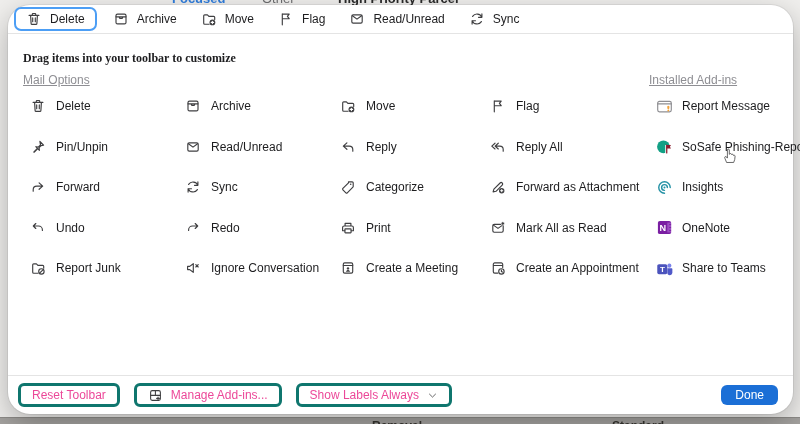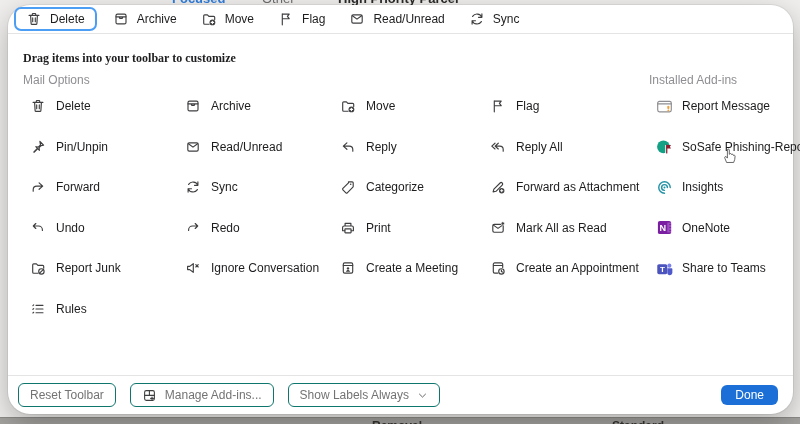--- a/index.html
+++ b/index.html
@@ -23,35 +23,35 @@
   
   .toolbar{position:absolute;left:0;top:0;right:0;height:29px;display:flex;align-items:center;
     padding:0 6px;border-bottom:1px solid #e4e4e4;box-sizing:border-box;}
   .tb-item{display:flex;align-items:center;gap:8px;padding:4px 12px;font-size:12px;white-space:nowrap;border-radius:7px;}
   .tb-item.selected{border:2px solid #4c9ef5;padding:2px 10px;margin-right:4px;}
   .icon{display:inline-flex;align-items:center;justify-content:center;flex:0 0 auto;}
   .icon svg{display:block;}
   .icon svg .st{fill:none;stroke:#3f3f41;stroke-width:1.15;stroke-linecap:round;stroke-linejoin:round;}
   
   .hint{position:absolute;left:15px;top:46px;font-size:12px;font-weight:700;font-family:Liberation Serif, serif;}
-  .sec-header{position:absolute;top:68px;font-size:12px;color:#8e8e93;}
+  .sec-header{position:absolute;top:68px;font-size:12px;color:#8e8e93;text-decoration:underline;}
   #mail-header{left:15px;}
   #addins-header{left:641px;}
   
   .grid{position:absolute;left:22px;top:81px;display:grid;
     grid-template-columns:155px 155px 150px 178px;grid-auto-rows:40.5px;align-items:center;}
   .opt{display:flex;align-items:center;gap:10px;font-size:12px;white-space:nowrap;cursor:default;}
   
   .addins{position:absolute;left:641px;top:81px;width:140px;}
   .addin{height:40.5px;display:flex;align-items:center;gap:9px;padding-left:7px;font-size:12px;white-space:nowrap;text-align:center;}
   
   .footer{position:absolute;left:0;right:0;bottom:0;height:39px;border-top:1px solid #e4e4e4;
     display:flex;align-items:center;padding:0 15px 0 10px;box-sizing:border-box;gap:14px;}
   .btn{display:inline-flex;align-items:center;gap:8px;height:24px;padding:0 11px;
-    border:1px solid #0f766e;border-radius:6px;background:#fff;font-size:12px;color:#737373;box-sizing:border-box;}
+    border:3px solid #0f766e;border-radius:6px;background:#fff;font-size:12px;color:#ec4899;box-sizing:border-box;}
   .btn-done{margin-left:auto;background:#1b6fd6;border:none;color:#fff;padding:0 14px;border-radius:6px;
     height:20px;display:inline-flex;align-items:center;font-size:12px;}
   .chev svg{display:block;}
   
   .cursor{position:absolute;left:713px;top:141px;width:16px;height:18px;pointer-events:none;}
 </style>
 </head>
 <body>
 
 <div class="bg-top" id="bg-top">
@@ -349,30 +349,20 @@
         <span class="icon">
           <svg width="16" height="16" viewBox="0 0 16 16">
             <g class="st">
               <path d="M12.7 7.4V4.3c0-.8-.6-1.4-1.4-1.4H4.7c-.8 0-1.4.6-1.4 1.4v7.4c0 .8.6 1.4 1.4 1.4h3M3.3 5.5h9.4"></path>
               <circle cx="11.4" cy="11.4" r="2.7"></circle>
               <path d="M11.4 10.1v1.4l1 .6"></path>
             </g>
           </svg>
         </span>
         <span>Create an Appointment</span>
-      </div>
-      <div class="opt">
-        <span class="icon">
-          <svg width="16" height="16" viewBox="0 0 16 16">
-            <g class="st">
-              <path d="M6 4.3h7M6 8h7M6 11.7h7M2.9 4.6l.8-.7M2.9 8.3l.8-.7M2.9 12l.8-.7"></path>
-            </g>
-          </svg>
-        </span>
-        <span>Rules</span>
       </div>
     </div>
 
   <div class="addins" id="addins-list">
       <div class="addin">
         <span class="icon">
           <svg width="17" height="17" viewBox="0 0 16 16">
             <g fill="none" stroke="#8f8f93" stroke-width="1.1" stroke-linecap="round">
               <rect x="1.6" y="3.2" width="12.8" height="9.8" rx="1.6"></rect>
               <path d="M1.6 5.6h12.8"></path>

